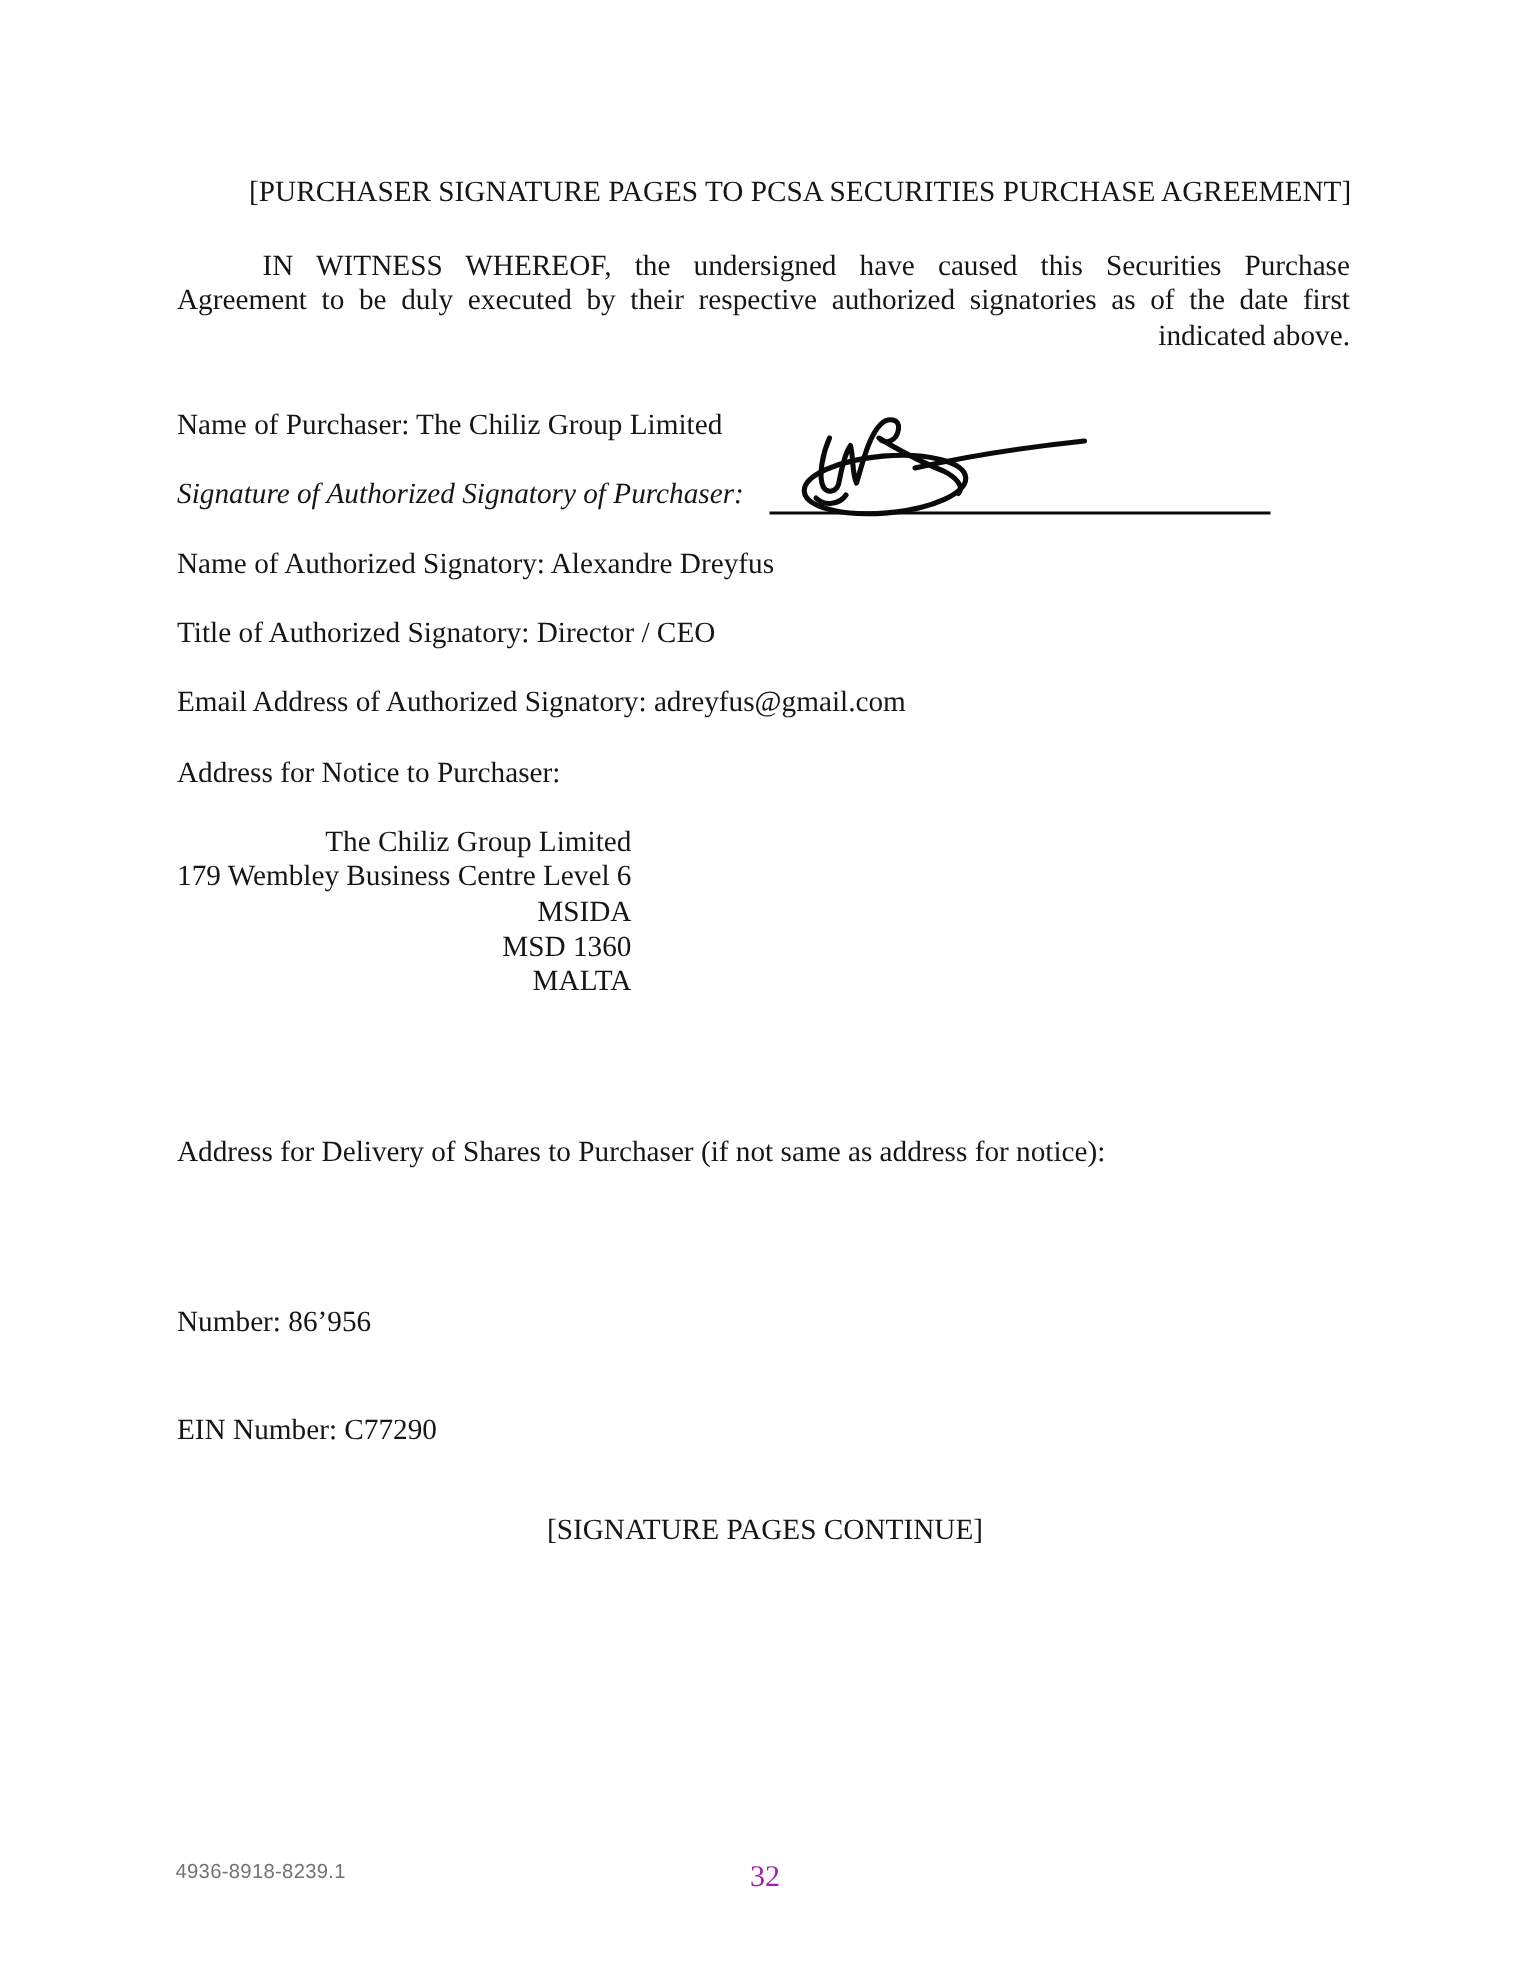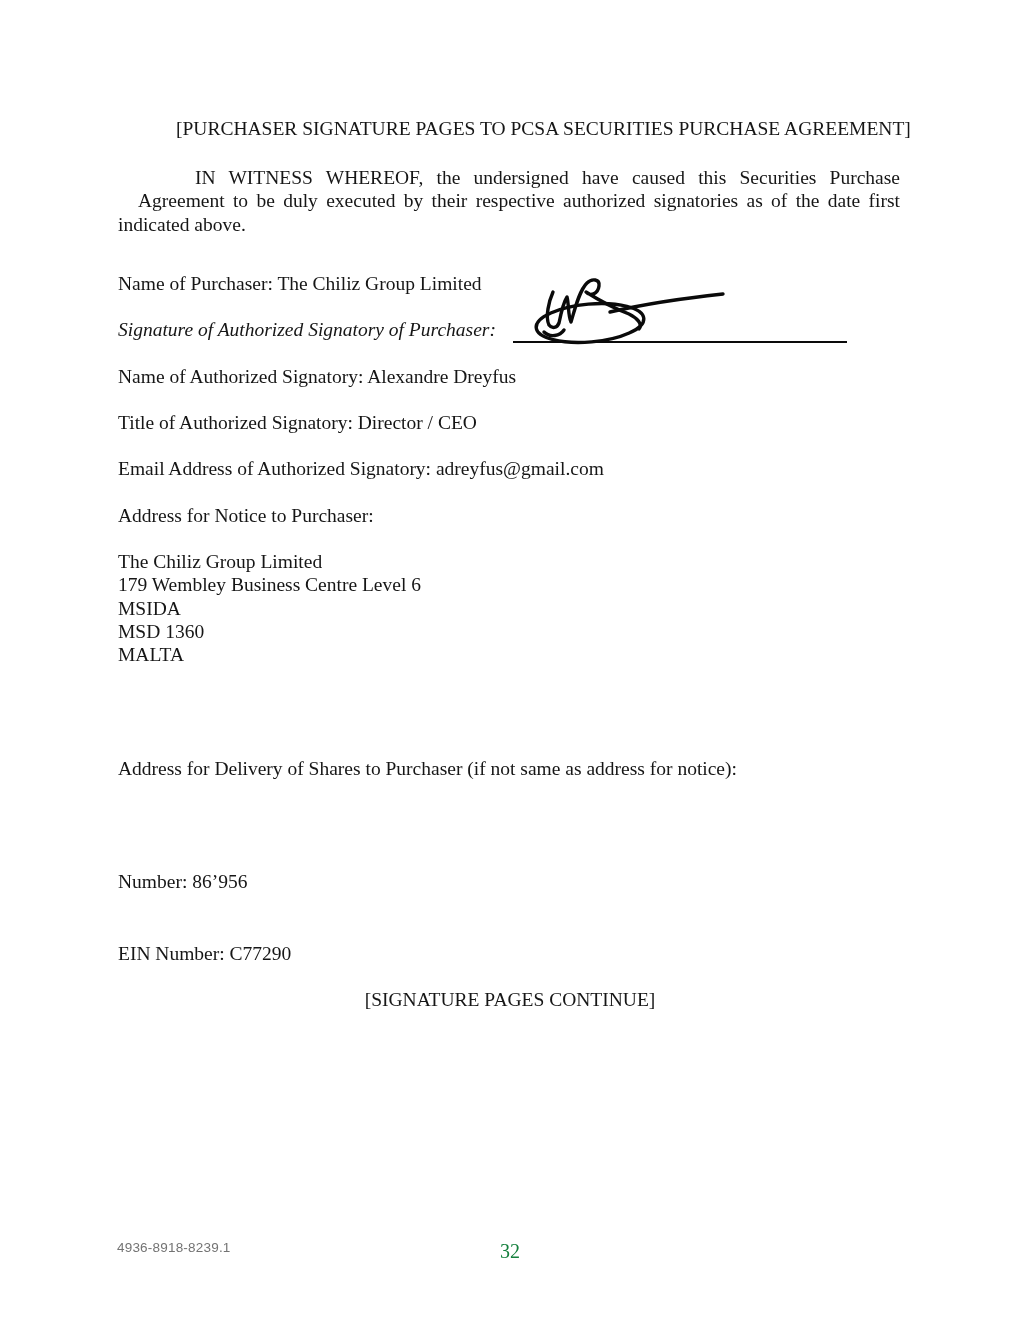--- a/index.html
+++ b/index.html
@@ -16,22 +16,22 @@
     position: absolute;
     font-size: 19.5px;
     line-height: 23.3px;
     white-space: nowrap;
   }
   .block {
     position: absolute;
     font-size: 19.5px;
     line-height: 23.3px;
   }
-  .block .pline { white-space: normal; }
-  .jline { text-align: justify; text-align-last: justify; margin-left: 20px; }
+  .block .pline { white-space: normal; text-align: right; }
+  .jline { text-align: justify; text-align-last: justify; }
   .indent { text-indent: 57px; }
   .italic { font-style: italic; }
   .centered { left: 0; width: 1020px; text-align: center; }
   .value { }
   .sig-underline {
     position: absolute;
     left: 513px;
     top: 341px;
     width: 334px;
     height: 0;
@@ -55,29 +55,29 @@
     letter-spacing: 0.2px;
   }
   .footer-page {
     position: absolute;
     left: 0;
     top: 1240px;
     width: 1020px;
     text-align: center;
     font-size: 20px;
     line-height: 23px;
-    color: #15803d;
+    color: #a21caf;
   }
 </style>
 </head>
 <body>
 
 <div class="page">
 
-  <div class="line" style="left:176px; top:117px;">[PURCHASER SIGNATURE PAGES TO PCSA SECURITIES PURCHASE AGREEMENT]</div>
+  <div class="line" style="left:166px; top:117px;">[PURCHASER SIGNATURE PAGES TO PCSA SECURITIES PURCHASE AGREEMENT]</div>
 
   <div class="block" style="left:118px; top:166px; width:782px;">
     <div class="pline jline indent">IN WITNESS WHEREOF, the undersigned have caused this Securities Purchase</div>
     <div class="pline jline">Agreement to be duly executed by their respective authorized signatories as of the date first</div>
     <div class="pline">indicated above.</div>
   </div>
 
   <div class="line italic" style="left:118px; top:318px;">
     <span>Signature of Authorized Signatory of Purchaser:</span>
   </div>
@@ -129,18 +129,18 @@
   <div class="line" style="left:118px; top:870px;">
     <span>Number:</span>
     <span class="value">86’956</span>
   </div>
 
   <div class="line" style="left:118px; top:942px;">
     <span>EIN Number:</span>
     <span class="value">C77290</span>
   </div>
 
-  <div class="line centered" style="top:988px;">[SIGNATURE PAGES CONTINUE]</div>
+  <div class="line centered" style="top:1009px;">[SIGNATURE PAGES CONTINUE]</div>
 
   <div class="footer-docid">4936-8918-8239.1</div>
   <div class="footer-page">32</div>
 
 </div>
 
 </body></html>

